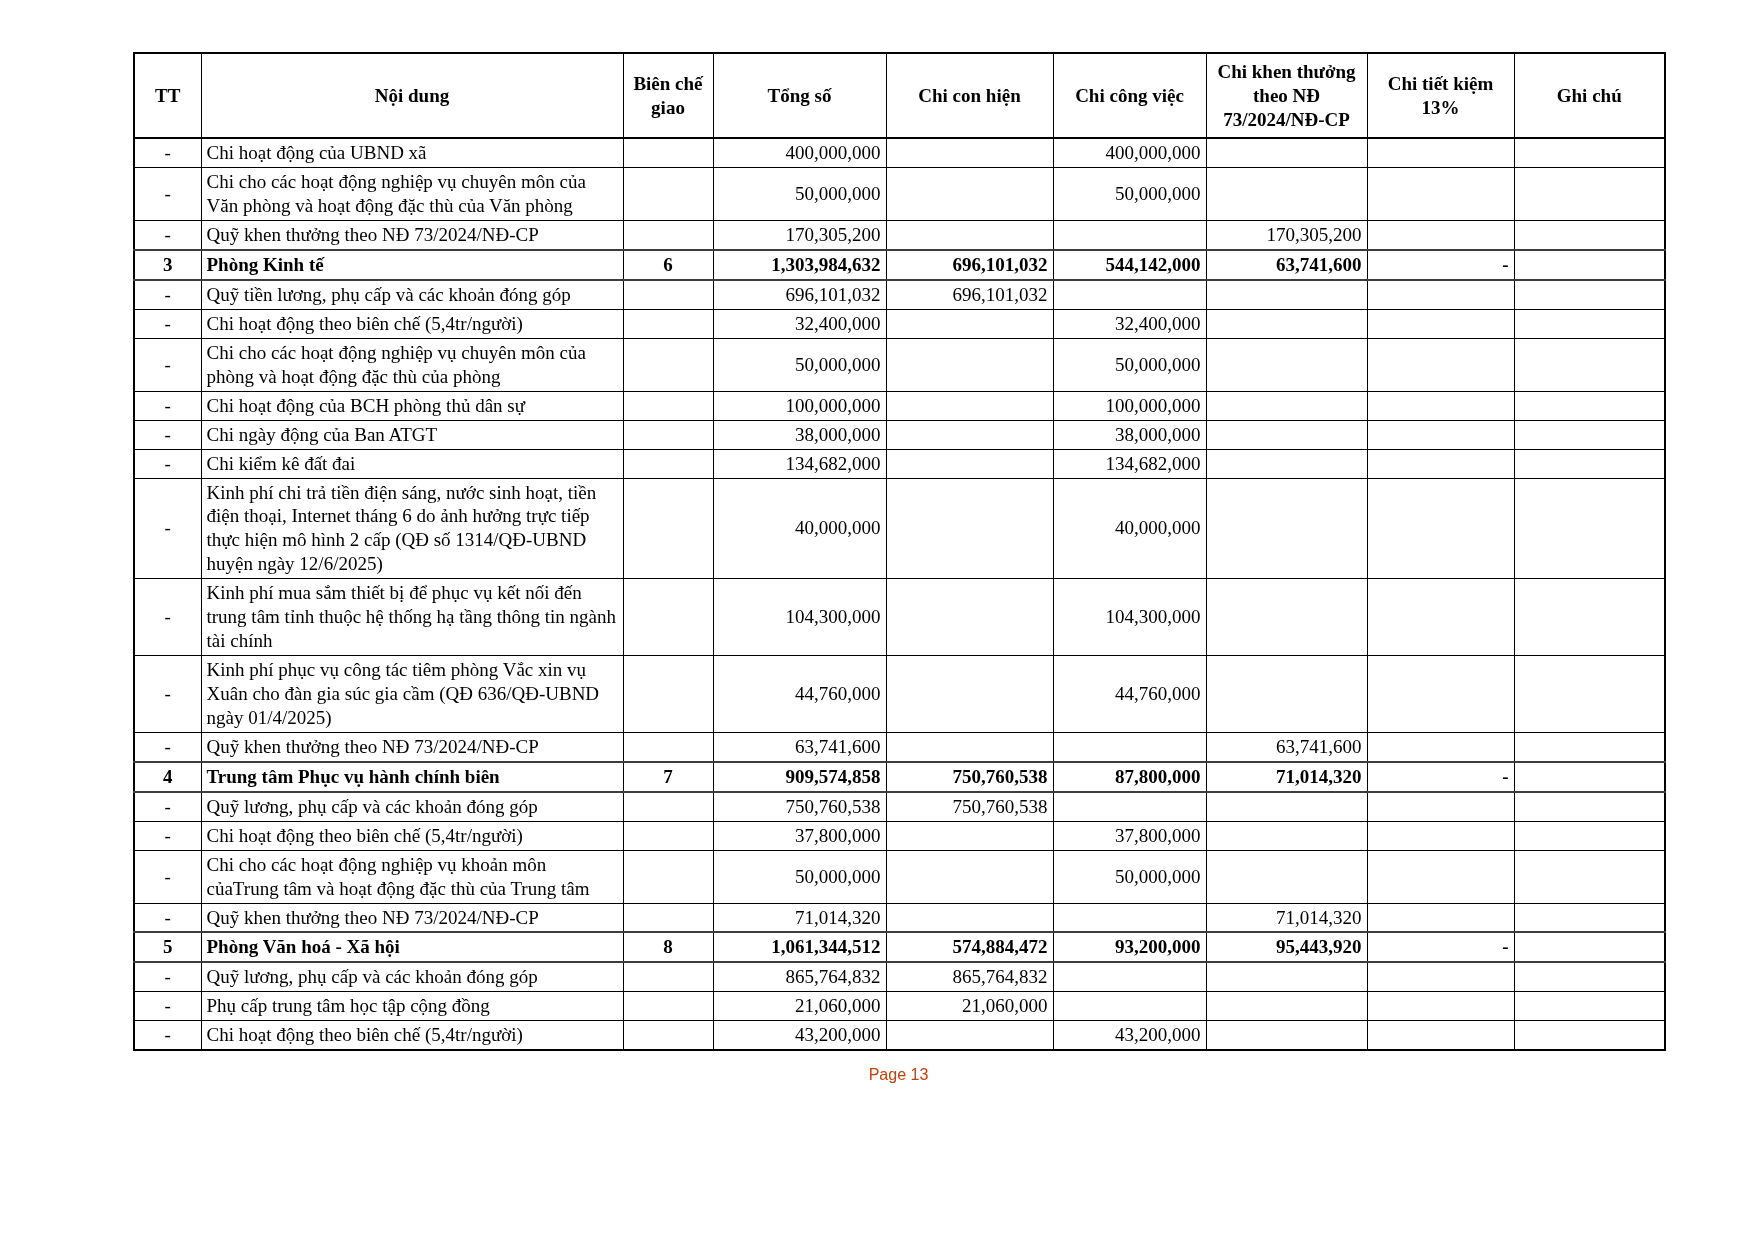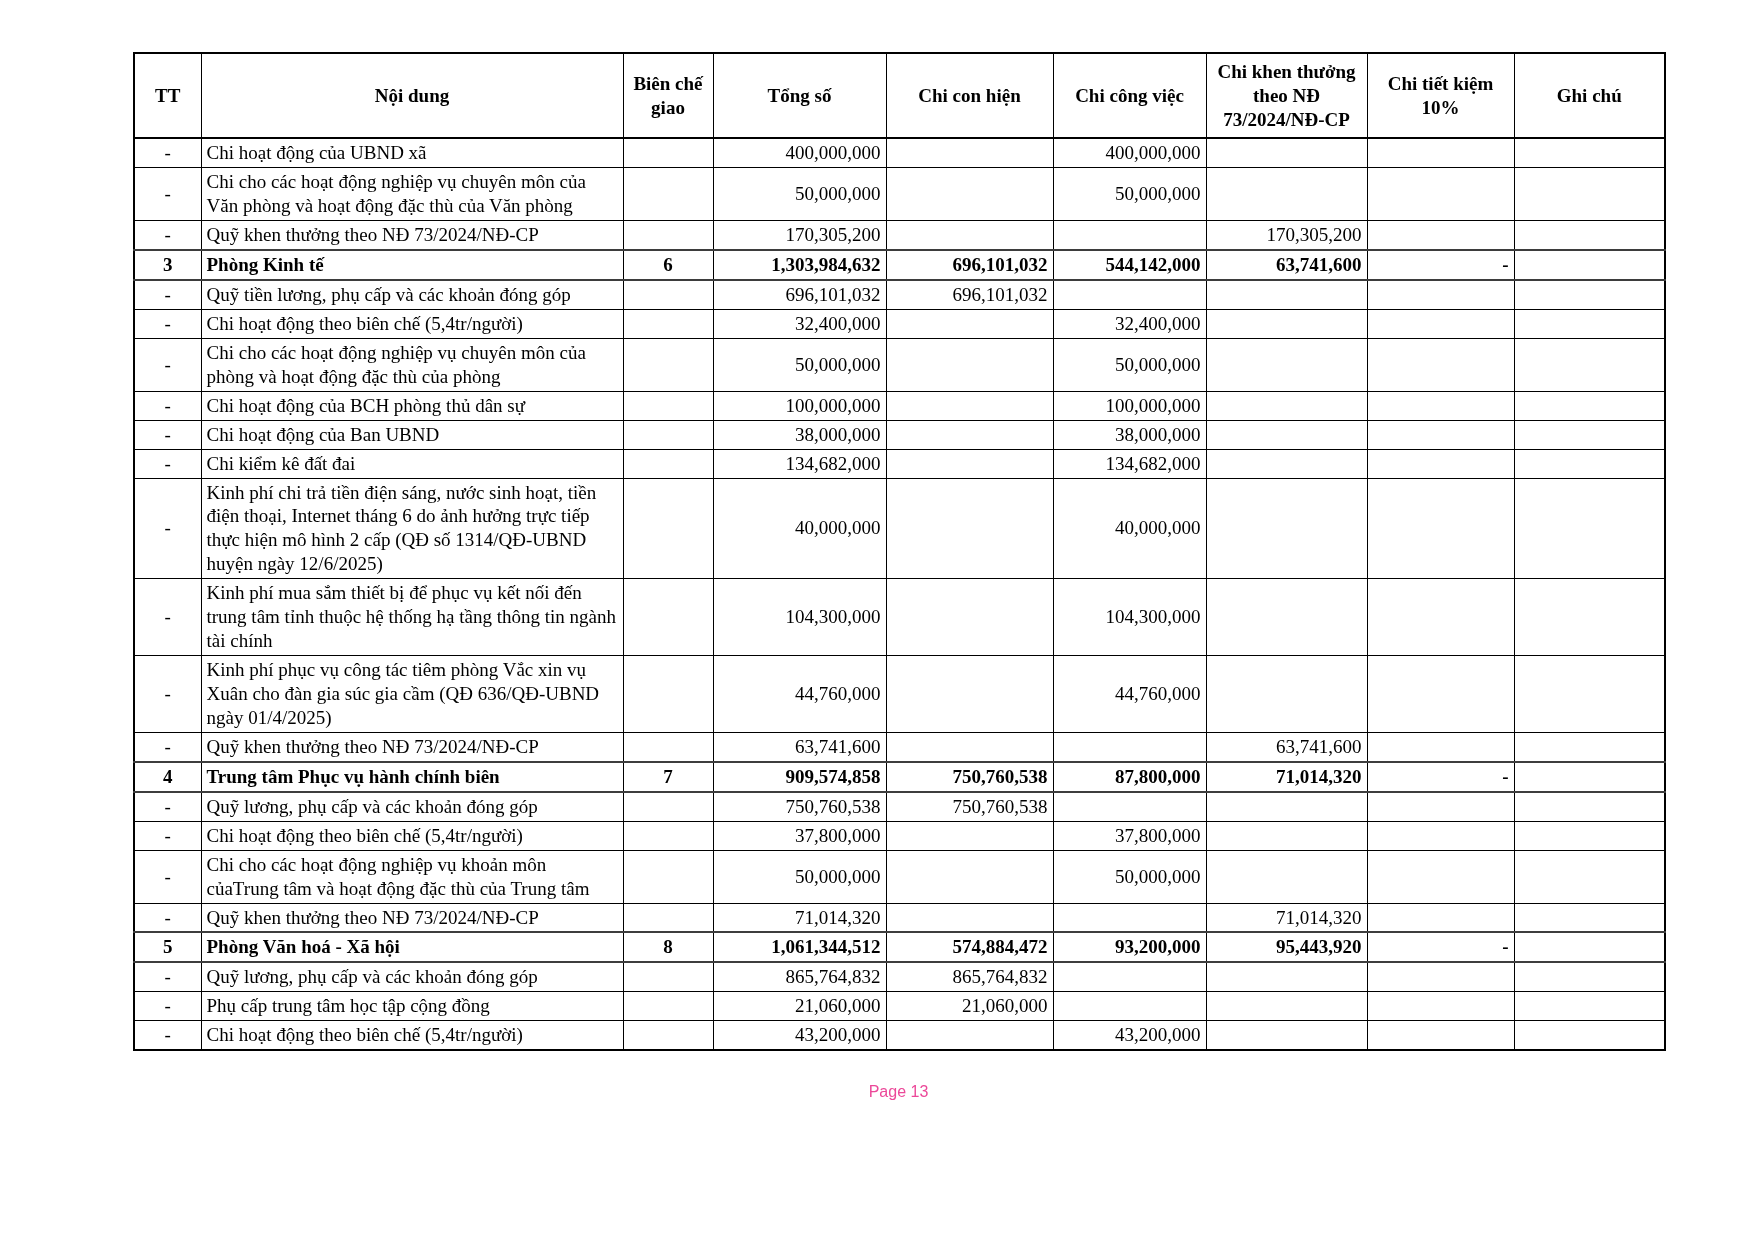--- a/index.html
+++ b/index.html
@@ -46,25 +46,25 @@
   .col-noi_dung { width: 422px; }
   .col-bien_che { width: 90px; }
   .col-tong_so { width: 173px; }
   .col-chi_con_nguoi { width: 167px; }
   .col-chi_cong_viec { width: 153px; }
   .col-chi_khen_thuong { width: 161px; }
   .col-chi_tiet_kiem { width: 147px; }
   .col-ghi_chu { width: 151px; }
   .page-footer {
     width: 1531px;
-    margin-top: 32px;
+    margin-top: 15px;
     text-align: center;
     font-family: "Liberation Sans", sans-serif;
     font-size: 16px;
-    color: #ec4899;
+    color: #c2410c;
   }
 </style>
 </head>
 <body>
 
 <div class="sheet">
   <table class="budget">
     <colgroup>
       <col class="col-tt">
         <col class="col-noi_dung">
@@ -78,21 +78,21 @@
     </colgroup>
     <thead>
       <tr>
           <th>TT</th>
           <th>Nội dung</th>
           <th>Biên chế giao</th>
           <th>Tổng số</th>
           <th>Chi con hiện</th>
           <th>Chi công việc</th>
           <th>Chi khen thưởng theo NĐ 73/2024/NĐ-CP</th>
-          <th>Chi tiết kiệm 10%</th>
+          <th>Chi tiết kiệm 13%</th>
           <th>Ghi chú</th>
         </tr>
     </thead>
     <tbody>
         <tr>
           <td class="c-tt">-</td>
           <td class="c-noi_dung">Chi hoạt động của UBND xã</td>
           <td class="c-bien_che"></td>
           <td class="c-tong_so num">400,000,000</td>
           <td class="c-chi_con_nguoi num"></td>
@@ -173,21 +173,21 @@
           <td class="c-bien_che"></td>
           <td class="c-tong_so num">100,000,000</td>
           <td class="c-chi_con_nguoi num"></td>
           <td class="c-chi_cong_viec num">100,000,000</td>
           <td class="c-chi_khen_thuong num"></td>
           <td class="c-chi_tiet_kiem num"></td>
           <td class="c-ghi_chu"></td>
         </tr>
         <tr>
           <td class="c-tt">-</td>
-          <td class="c-noi_dung">Chi hoạt động của Ban UBND</td>
+          <td class="c-noi_dung">Chi ngày động của Ban ATGT</td>
           <td class="c-bien_che"></td>
           <td class="c-tong_so num">38,000,000</td>
           <td class="c-chi_con_nguoi num"></td>
           <td class="c-chi_cong_viec num">38,000,000</td>
           <td class="c-chi_khen_thuong num"></td>
           <td class="c-chi_tiet_kiem num"></td>
           <td class="c-ghi_chu"></td>
         </tr>
         <tr>
           <td class="c-tt">-</td>

